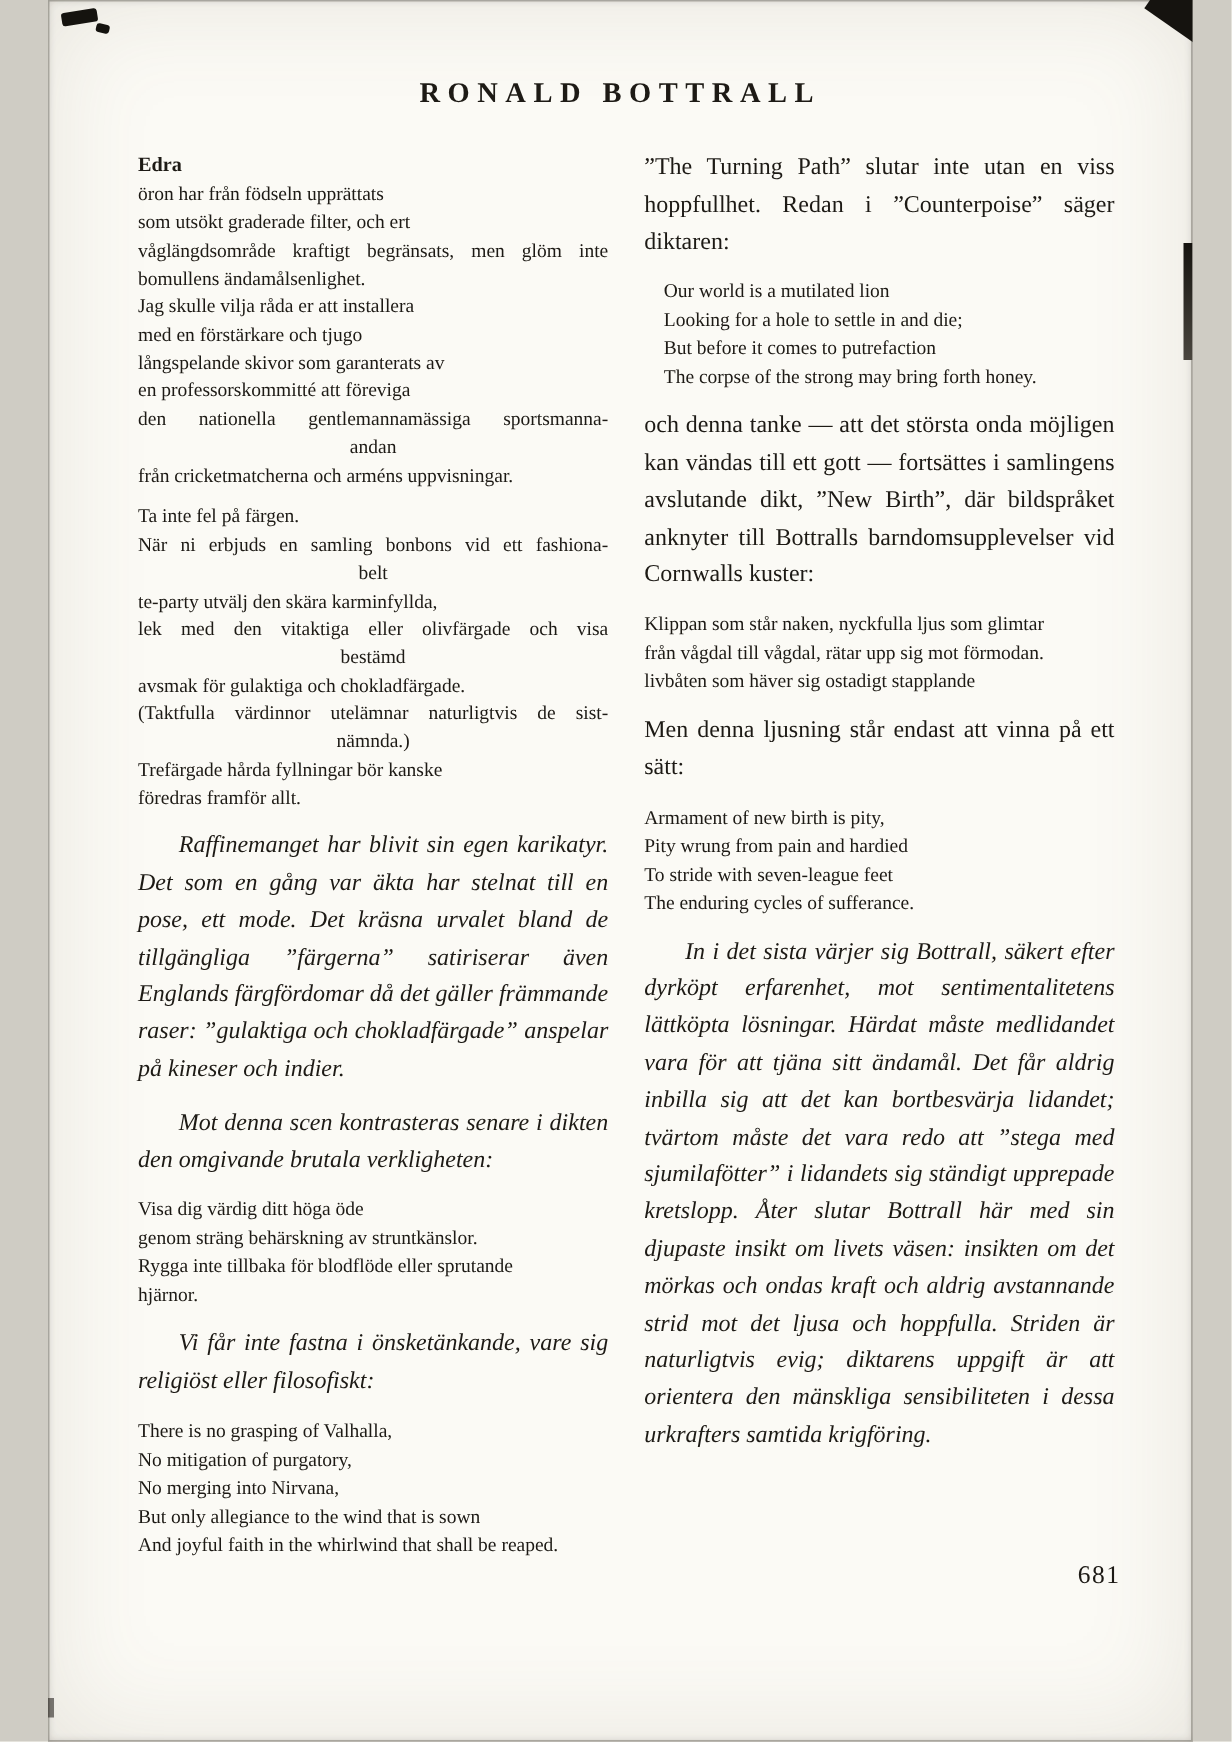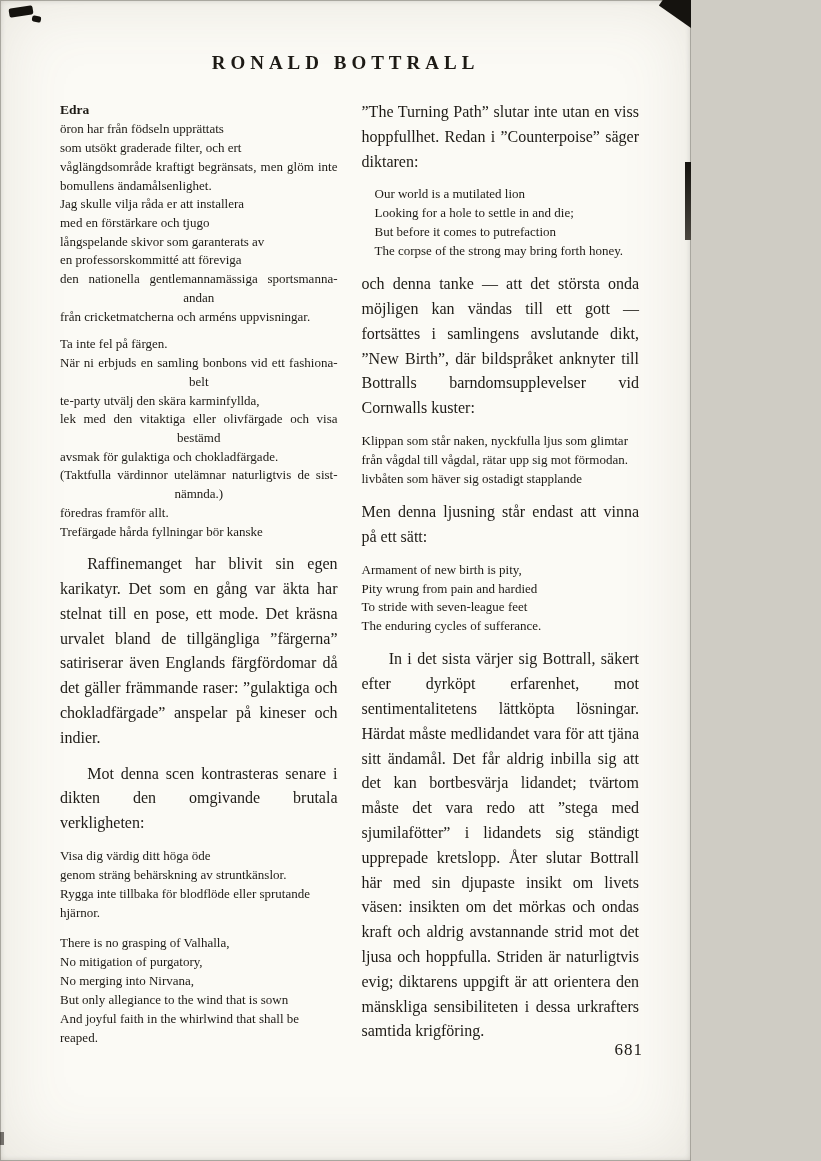--- a/index.html
+++ b/index.html
@@ -4,27 +4,28 @@
 <style>
   html,body{margin:0;padding:0;}
   body{
     width:821px;height:1161px;
     background:#cfccc4;
     font-family:"Liberation Serif","DejaVu Serif",serif;
     color:#1d1a15;
   }
   .paper{
     position:relative;
-    width:691px;height:1161px;
+    width:763px;height:1161px;
     background:#fbfaf5;
     overflow:hidden;
     box-shadow:
       inset 0 0 0 1px rgba(70,65,55,.35),
       inset 0 0 70px rgba(110,100,80,.14),
       inset 0 0 6px rgba(0,0,0,.18);
+    margin-left: 32px;
   }
   .header-title{
     padding-top:52px;
     text-align:center;
     font-size:19px;
     font-weight:700;
     letter-spacing:5px;
   }
   .cols{
     display:flex;
@@ -45,21 +46,21 @@
   .pl{white-space:normal;}
   .pl.stretch{text-align:justify;text-align-last:justify;}
   .pl.center{text-align:center;}
 
   .para{
     font-size:16px;
     line-height:1.55;
     text-align:justify;
     margin-top:11px;
   }
-  .para.indent{text-indent:1.7em;}
+  .para.indent{text-indent:1.7em;font-style:italic;}
 
   .verse{
     font-size:13px;
     line-height:1.46;
     margin-top:11px;
   }
   .verse.vind{padding-left:13px;}
 
   .pagenum{
     position:absolute;
@@ -113,35 +114,36 @@
         <div class="stanza">
           <div class="pl">Ta inte fel på färgen.</div>
           <div class="pl stretch">När ni erbjuds en samling bonbons vid ett fashiona-</div>
           <div class="pl center">belt</div>
           <div class="pl">te-party utvälj den skära karminfyllda,</div>
           <div class="pl stretch">lek med den vitaktiga eller olivfärgade och visa</div>
           <div class="pl center">bestämd</div>
           <div class="pl">avsmak för gulaktiga och chokladfärgade.</div>
           <div class="pl stretch">(Taktfulla värdinnor utelämnar naturligtvis de sist-</div>
           <div class="pl center">nämnda.)</div>
+          <div class="pl">Trefärgade hårda fyllningar bör kanske</div>
           <div class="pl">föredras framför allt.</div>
-          <div class="pl">Trefärgade hårda fyllningar bör kanske</div>
         </div>
       </div>
 
       <div class="para indent">Raffinemanget har blivit sin egen karikatyr. Det som en gång var äkta har stelnat till en pose, ett mode. Det kräsna urvalet bland de tillgängliga ”färgerna” satiriserar även Englands färgfördomar då det gäller främmande raser: ”gulaktiga och chokladfärgade” anspelar på kineser och indier.</div>
       <div class="para indent">Mot denna scen kontrasteras senare i dikten den omgivande brutala verkligheten:</div>
 
       <div class="verse">
         <div class="pl">Visa dig värdig ditt höga öde</div>
         <div class="pl">genom sträng behärskning av struntkänslor.</div>
         <div class="pl">Rygga inte tillbaka för blodflöde eller sprutande</div>
         <div class="pl">hjärnor.</div>
       </div>
 
+      <div class="para indent">Vi får inte fastna i önsketänkande, vare sig religiöst eller filosofiskt:</div>
 
       <div class="verse">
         <div class="pl">There is no grasping of Valhalla,</div>
         <div class="pl">No mitigation of purgatory,</div>
         <div class="pl">No merging into Nirvana,</div>
         <div class="pl">But only allegiance to the wind that is sown</div>
         <div class="pl">And joyful faith in the whirlwind that shall be reaped.</div>
       </div>
 
     </div>

